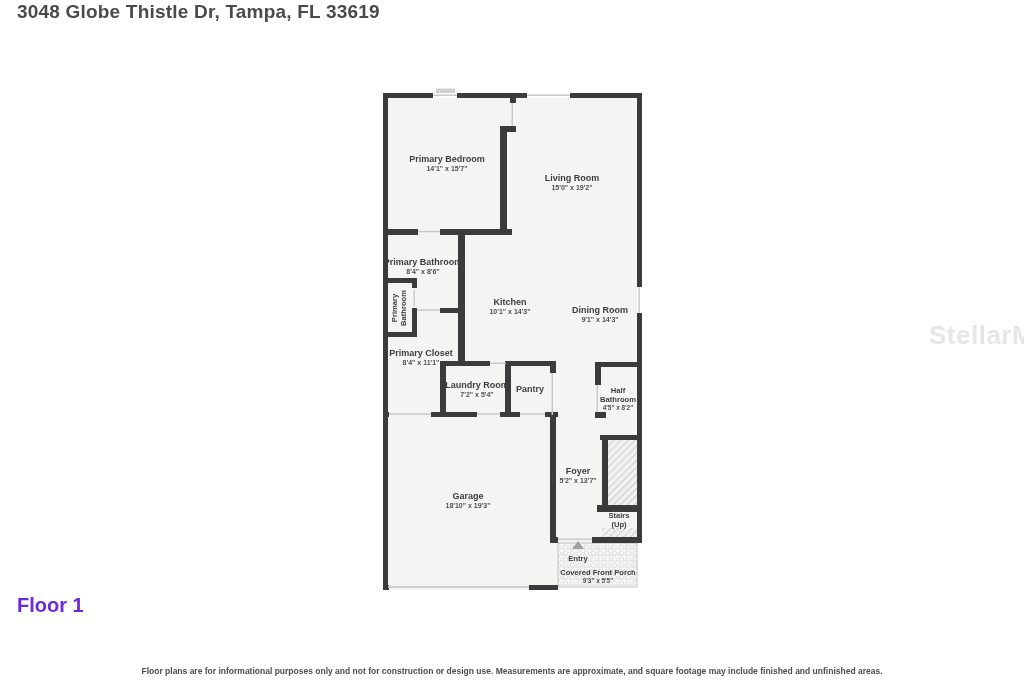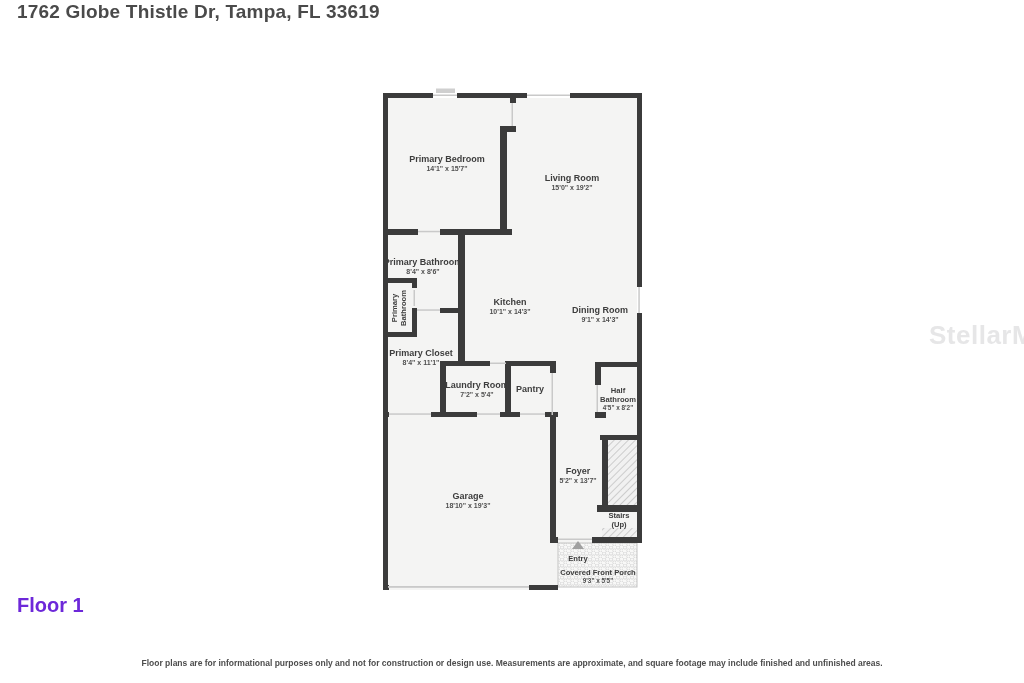--- a/index.html
+++ b/index.html
@@ -9,21 +9,21 @@
   }
   .page-title{
     position:absolute;left:17px;top:1px;margin:0;
     font-size:19px;font-weight:700;color:#4a4a4a;letter-spacing:.2px;
   }
   .floor-label{
     position:absolute;left:17px;top:594px;margin:0;
     font-size:20px;font-weight:700;color:#6d28d9;
   }
   .disclaimer{
-    position:absolute;left:0;right:0;top:658px;margin:0;
+    position:absolute;left:0;right:0;top:658px;margin:8px;
     text-align:center;font-size:8.5px;font-weight:600;color:#4d4d4d;
   }
   .watermark{
     position:absolute;left:929px;top:320px;white-space:nowrap;
     font-size:26px;font-weight:700;letter-spacing:.5px;
     color:rgba(210,210,212,.55);
     text-shadow:0 1px 0 #fff;
     user-select:none;
   }
   .plan-svg{position:absolute;left:0;top:0;}
@@ -31,21 +31,21 @@
   .room-dim{font-family:"Liberation Sans",sans-serif;font-size:7px;font-weight:600;fill:#4f4f4f;text-anchor:middle;}
   .room-name-sm{font-family:"Liberation Sans",sans-serif;font-size:7.6px;font-weight:700;fill:#3d3d3d;text-anchor:middle;}
   .room-dim-sm{font-family:"Liberation Sans",sans-serif;font-size:6.4px;font-weight:600;fill:#4f4f4f;text-anchor:middle;}
   .wall{fill:#3b3b3b;}
   .opening{fill:#c9c9c9;}
   .win{fill:#ffffff;}
 </style>
 </head>
 <body>
 
-<h1 class="page-title">1762 Globe Thistle Dr, Tampa, FL 33619</h1>
+<h1 class="page-title">3048 Globe Thistle Dr, Tampa, FL 33619</h1>
 
 <svg class="plan-svg" width="1024" height="683" viewBox="0 0 1024 683">
   <defs>
     <pattern id="hatch" width="5" height="5" patternUnits="userSpaceOnUse" patternTransform="rotate(45)">
       <rect width="5" height="5" fill="#f1f1f1"></rect>
       <line x1="0" y1="0" x2="0" y2="5" stroke="#b9b9b9" stroke-width="1.3"></line>
     </pattern>
     <pattern id="tile" width="7" height="6" patternUnits="userSpaceOnUse">
       <rect width="7" height="6" fill="#f8f8f7"></rect>
       <circle cx="2" cy="1.5" r="1.7" fill="none" stroke="#cccccc" stroke-width="0.7"></circle>

